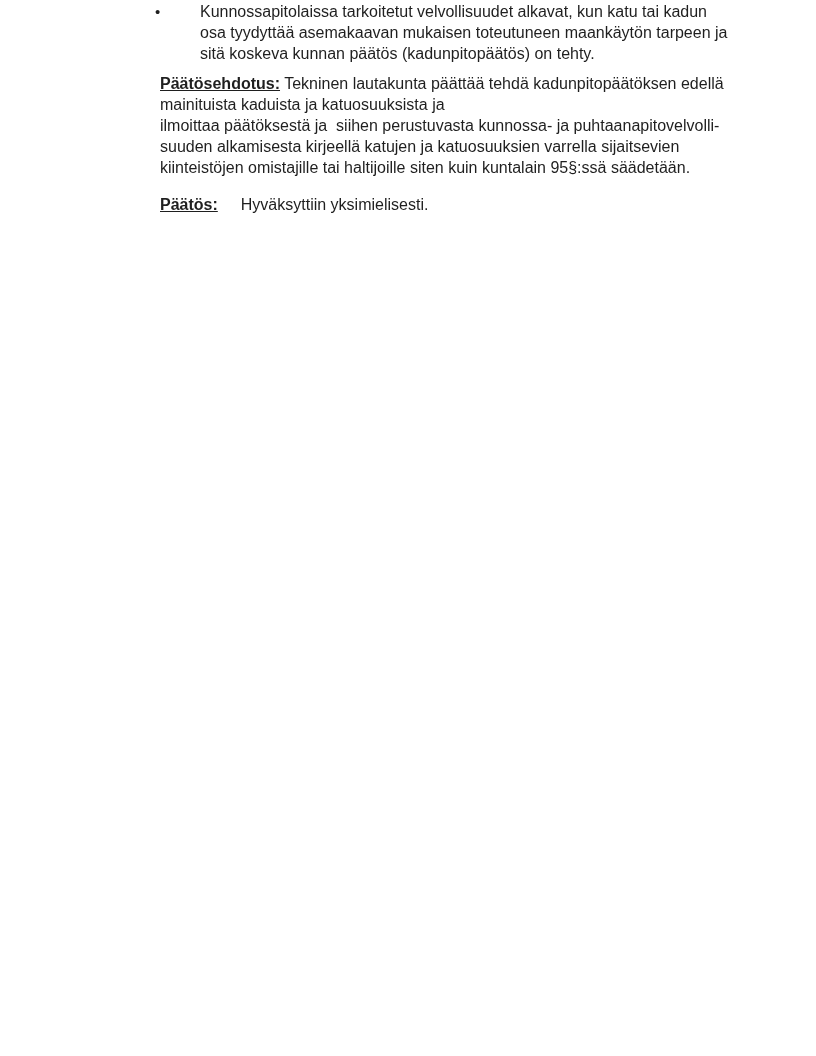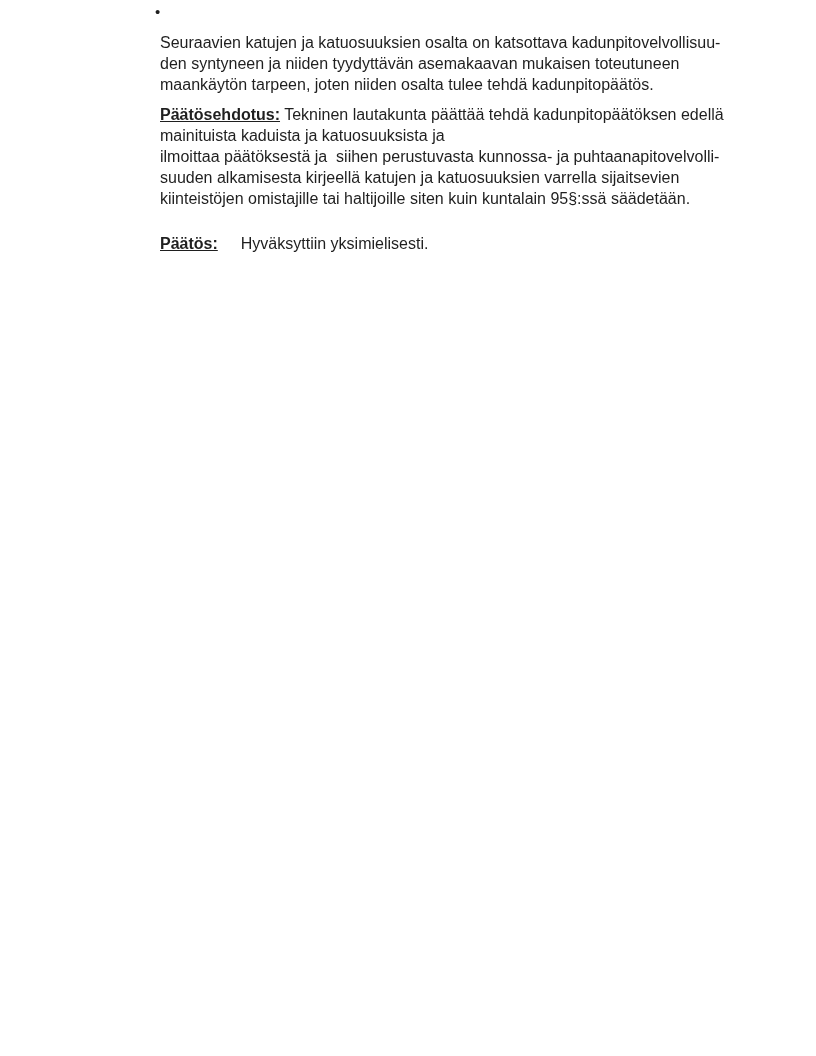--- a/index.html
+++ b/index.html
@@ -45,43 +45,43 @@
     margin-top: 11px;
   }
   .para-proposal {
     margin-top: 9px;
   }
   .label {
     font-weight: bold;
     text-decoration: underline;
   }
   .decision-line {
-    margin-top: 24px;
+    margin-top: 16px;
   }
   .decision-text {
     display: inline-block;
     margin-left: 23px;
   }
   .contact-block {
     margin-top: 37px;
     margin-left: 2px;
   }
 </style>
 </head>
 <body>
 
 <div class="page">
 
   <div class="bullet-row">
       <span class="bullet-marker">•</span>
+      <span class="pre">Kunnossapitolaissa tarkoitetut velvollisuudet alkavat, kun katu tai kadun
+osa tyydyttää asemakaavan mukaisen toteutuneen maankäytön tarpeen ja
+sitä koskeva kunnan päätös (kadunpitopäätös) on tehty.</span>
     </div>
 
-  <p class="pre para-seuraavien">Seuraavien katujen ja katuosuuksien osalta on katsottava kadunpitovelvollisuu-
-den syntyneen ja niiden tyydyttävän asemakaavan mukaisen toteutuneen
-maankäytön tarpeen, joten niiden osalta tulee tehdä kadunpitopäätös.</p>
 
 
   <p class="pre para-proposal"><span class="label">Päätösehdotus:</span><span> Tekninen lautakunta päättää tehdä kadunpitopäätöksen edellä
 mainituista kaduista ja katuosuuksista ja
 ilmoittaa päätöksestä ja  siihen perustuvasta kunnossa- ja puhtaanapitovelvolli-
 suuden alkamisesta kirjeellä katujen ja katuosuuksien varrella sijaitsevien
 kiinteistöjen omistajille tai haltijoille siten kuin kuntalain 95§:ssä säädetään.</span></p>
 
   <p class="decision-line"><span class="label">Päätös:</span><span class="decision-text">Hyväksyttiin yksimielisesti.</span></p>
 

